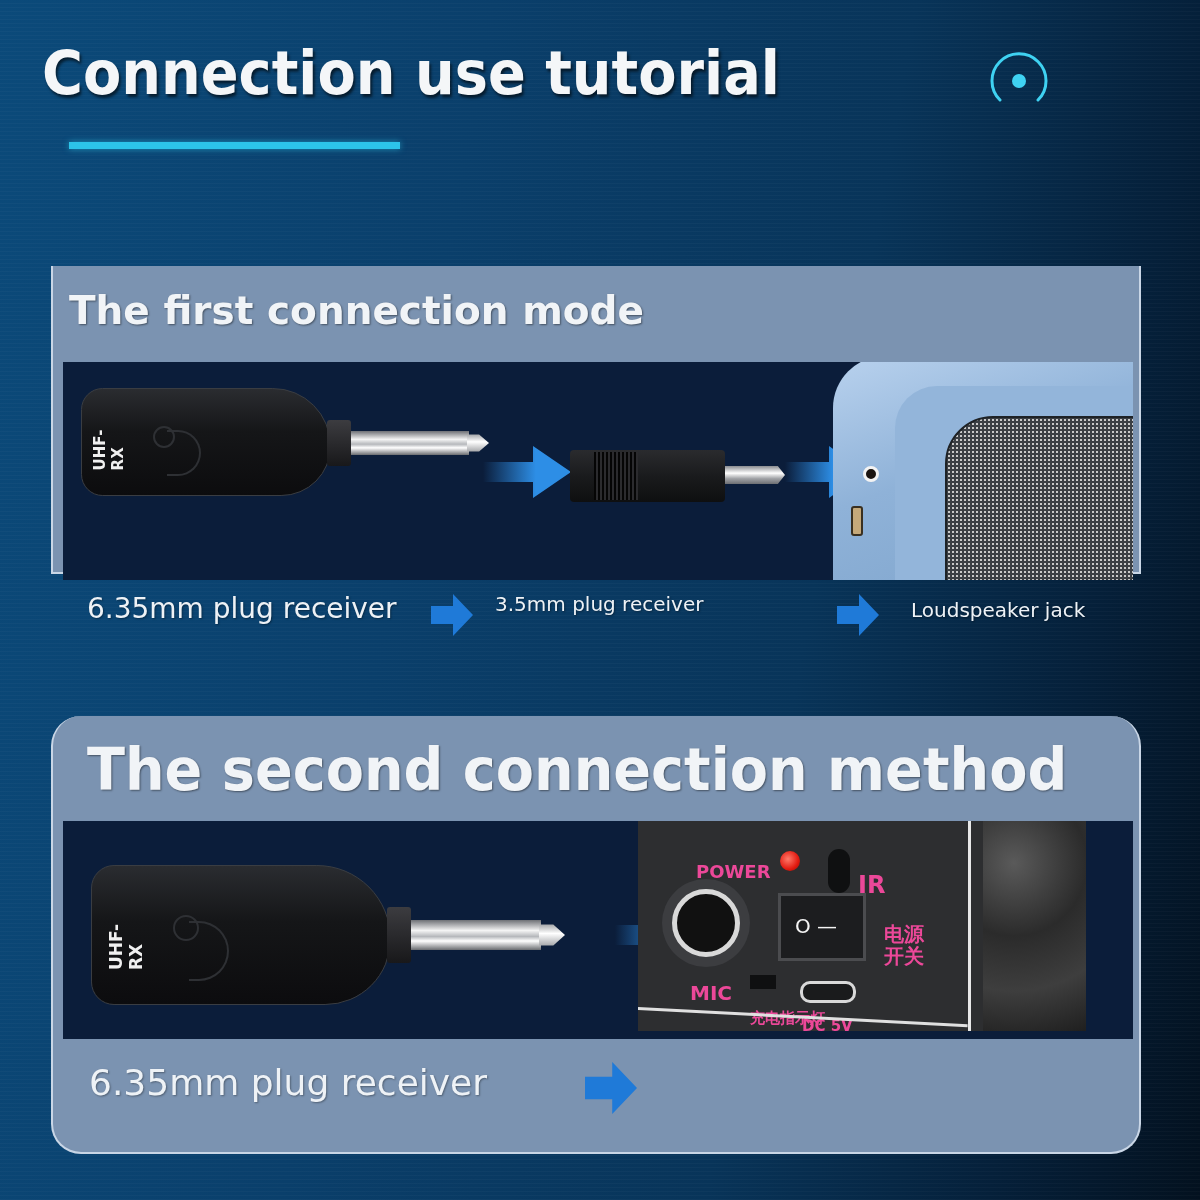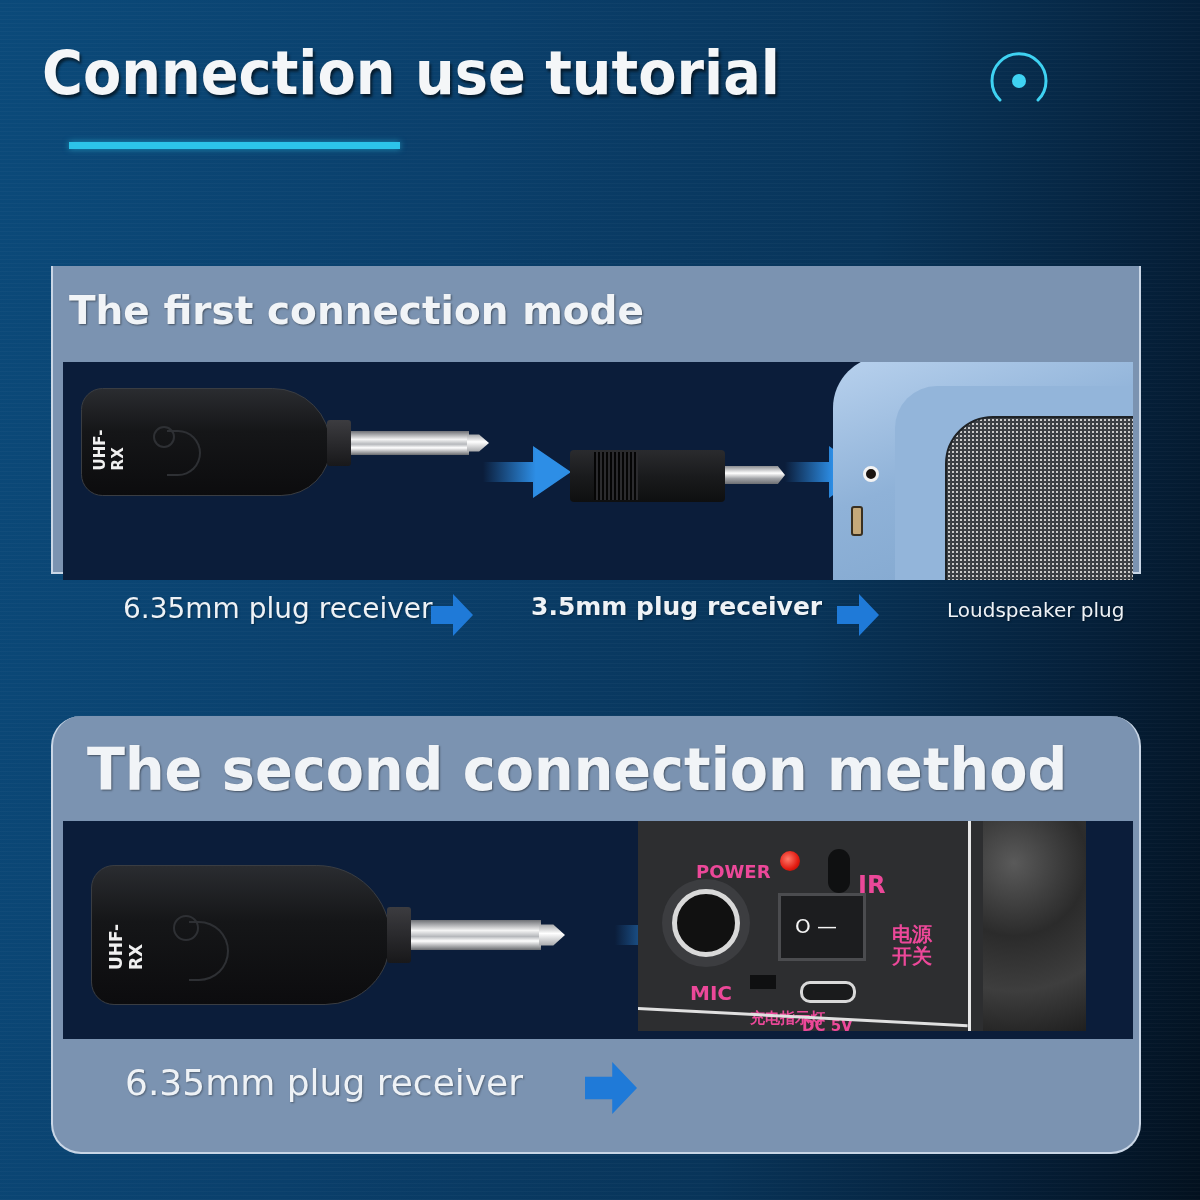--- a/index.html
+++ b/index.html
@@ -48,21 +48,20 @@
 
   .photo-area {
     position: absolute; background: #0b1d3a; overflow: hidden;
   }
   .panel-1 .photo-area { left: 10px; top: 96px; width: 1070px; height: 218px; }
   .panel-2 .photo-area { left: 10px; top: 105px; width: 1070px; height: 218px; }
 
   .caption {
     position: absolute; color: #eef2f6; white-space: nowrap;
     text-shadow: 1px 1px 2px rgba(0,0,0,0.35);
-    margin-left: 36px;
   }
   .cap-arrow { position: absolute; }
 
   
   .receiver { position: absolute; }
   .rx-body {
     position: absolute; left: 0; top: 0; width: 250px; height: 108px;
     background: linear-gradient(180deg, #2a2c30 0%, #151618 40%, #0c0c0e 100%);
     border-radius: 26px 70px 60px 26px;
     border: 1px solid #3a3d42;
@@ -218,25 +217,25 @@
       <div class="speaker-grille"></div>
       <div class="jack-hole"></div>
       <div class="usb-port"></div>
     </div>
   </div>
 
   <span class="caption" style="left:34px;top:326px;font-size:28px;">6.35mm plug receiver</span>
   <svg class="cap-arrow" style="left:378px;top:328px;" width="42" height="42" viewBox="0 0 42 42">
     <path d="M0 12 H22 V0 L42 21 L22 42 V30 H0 Z" fill="#1f7ad8"></path>
   </svg>
-  <span class="caption" style="left:442px;top:326px;font-size:25px;font-weight:bold;">3.5mm plug receiver</span>
+  <span class="caption" style="left:442px;top:326px;font-size:20px;">3.5mm plug receiver</span>
   <svg class="cap-arrow" style="left:784px;top:328px;" width="42" height="42" viewBox="0 0 42 42">
     <path d="M0 12 H22 V0 L42 21 L22 42 V30 H0 Z" fill="#1f7ad8"></path>
   </svg>
-  <span class="caption" style="left:858px;top:332px;font-size:20px;">Loudspeaker plug</span>
+  <span class="caption" style="left:858px;top:332px;font-size:20px;">Loudspeaker jack</span>
 </section>
 
 <section class="panel panel-2">
   <h2 class="panel-heading">The second connection method</h2>
 
   <div class="photo-area">
     <div class="receiver" style="left:28px;top:44px;">
       <div class="rx-body" style="height:140px;width:300px;border-radius:28px 90px 80px 28px;"></div>
       <div class="rx-label" style="left:12px;top:62px;font-size:17px;">UHF-RX</div>
       <div style="position:absolute;left:82px;top:50px;width:26px;height:26px;border-radius:50%;border:2px solid #2e3034;"></div>
@@ -258,21 +257,21 @@
 
     <div class="mic-panel">
       <span class="mic-text" style="left:58px;top:28px;font-size:18px;">POWER</span>
       <div class="power-led"></div>
       <div class="slot"></div>
       <span class="mic-text" style="left:220px;top:38px;font-size:24px;">IR</span>
       <div class="mic-jack-ring"></div>
       <div class="rocker">
         <span class="rocker-sym">O —</span>
       </div>
-      <span class="mic-text" style="left:246px;top:90px;font-size:20px;width:48px;white-space:normal;line-height:22px;text-align:right;">电源开关</span>
+      <span class="mic-text" style="left:246px;top:90px;font-size:20px;width:48px;white-space:normal;line-height:22px;">电源开关</span>
       <span class="mic-text" style="left:52px;top:148px;font-size:20px;text-align:right;">MIC</span>
       <div class="charge-led"></div>
       <div class="dc-port"></div>
       <span class="mic-text" style="left:112px;top:176px;font-size:15px;text-align:right;">充电指示灯</span>
       <span class="mic-text" style="left:164px;top:184px;font-size:15px;">DC  5V</span>
       <div class="base-line"></div>
       <div class="mic-divider"></div>
       <div class="fur"></div>
     </div>
   </div>

